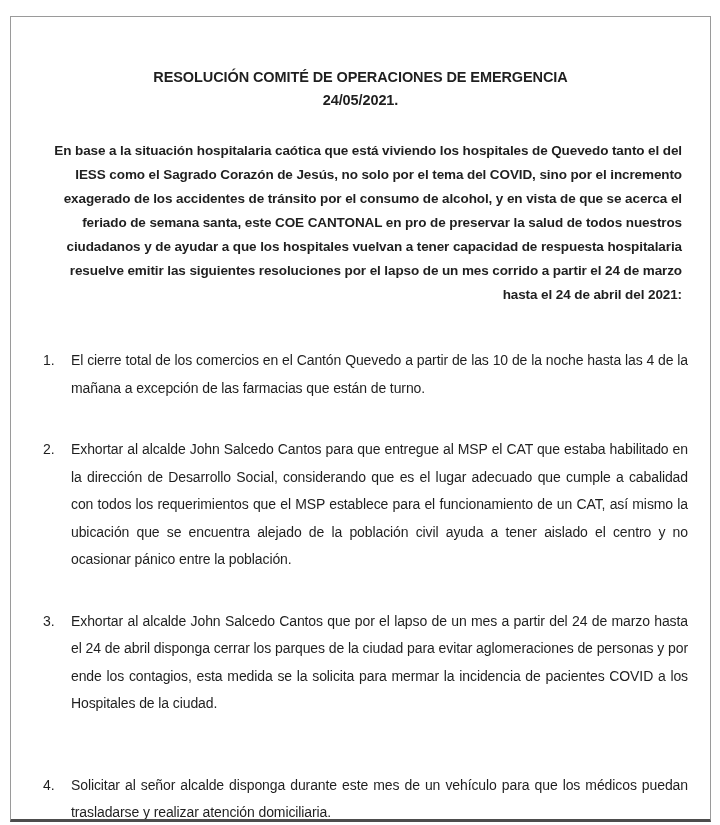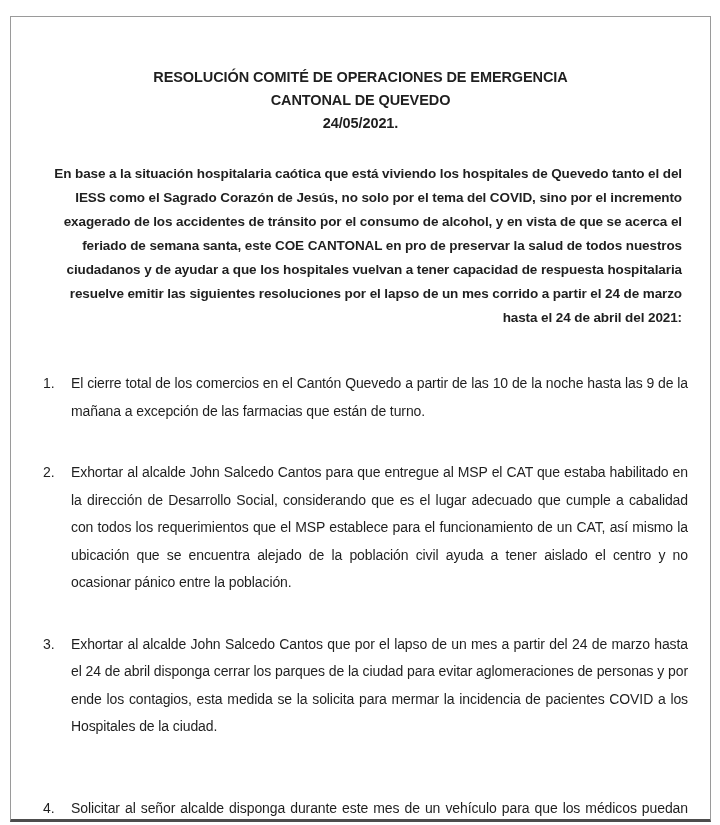--- a/index.html
+++ b/index.html
@@ -71,30 +71,29 @@
   }
 </style>
 </head>
 <body>
 
 <div class="page">
   <div class="frame">
 
     <header class="title-block">
       <div>RESOLUCIÓN COMITÉ DE OPERACIONES DE EMERGENCIA</div>
-      <div>CANTONAL DE QUEVEDO</div>
       <div>24/05/2021.</div>
     </header>
 
     <p class="intro">En base a la situación hospitalaria caótica que está viviendo los hospitales de Quevedo tanto el del IESS como el Sagrado Corazón de Jesús, no solo por el tema del COVID, sino por el incremento exagerado de los accidentes de tránsito por el consumo de alcohol, y en vista de que se acerca el feriado de semana santa, este COE CANTONAL en pro de preservar la salud de todos nuestros ciudadanos y de ayudar a que los hospitales vuelvan a tener capacidad de respuesta hospitalaria resuelve emitir las siguientes resoluciones por el lapso de un mes corrido a partir el 24 de marzo hasta el 24 de abril del 2021:</p>
 
     <ol class="resolutions">
       <li class="resolution">
         <span class="num">1.</span>
-        <span class="txt">El cierre total de los comercios en el Cantón Quevedo a partir de las 10 de la noche hasta las 9 de la mañana a excepción de las farmacias que están de turno.</span>
+        <span class="txt">El cierre total de los comercios en el Cantón Quevedo a partir de las 10 de la noche hasta las 4 de la mañana a excepción de las farmacias que están de turno.</span>
       </li>
       <li class="resolution">
         <span class="num">2.</span>
         <span class="txt">Exhortar al alcalde John Salcedo Cantos para que entregue al MSP el CAT que estaba habilitado en la dirección de Desarrollo Social, considerando que es el lugar adecuado que cumple a cabalidad con todos los requerimientos que el MSP establece para el funcionamiento de un CAT, así mismo la ubicación que se encuentra alejado de la población civil ayuda a tener aislado el centro y no ocasionar pánico entre la población.</span>
       </li>
       <li class="resolution">
         <span class="num">3.</span>
         <span class="txt">Exhortar al alcalde John Salcedo Cantos que por el lapso de un mes a partir del 24 de marzo hasta el 24 de abril disponga cerrar los parques de la ciudad para evitar aglomeraciones de personas y por ende los contagios, esta medida se la solicita para mermar la incidencia de pacientes COVID a los Hospitales de la ciudad.</span>
       </li>
       <li class="resolution big-gap">

